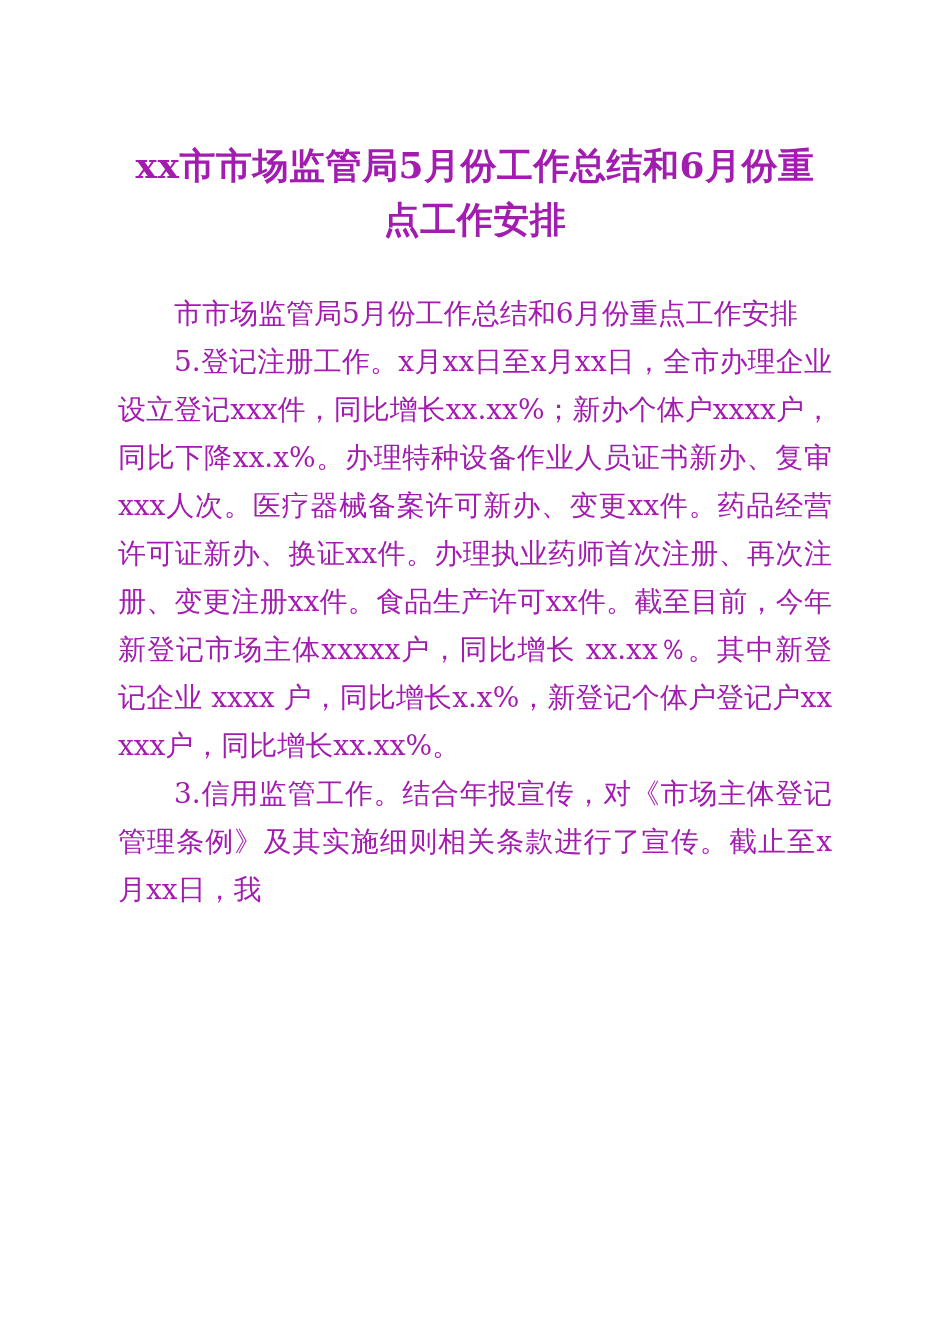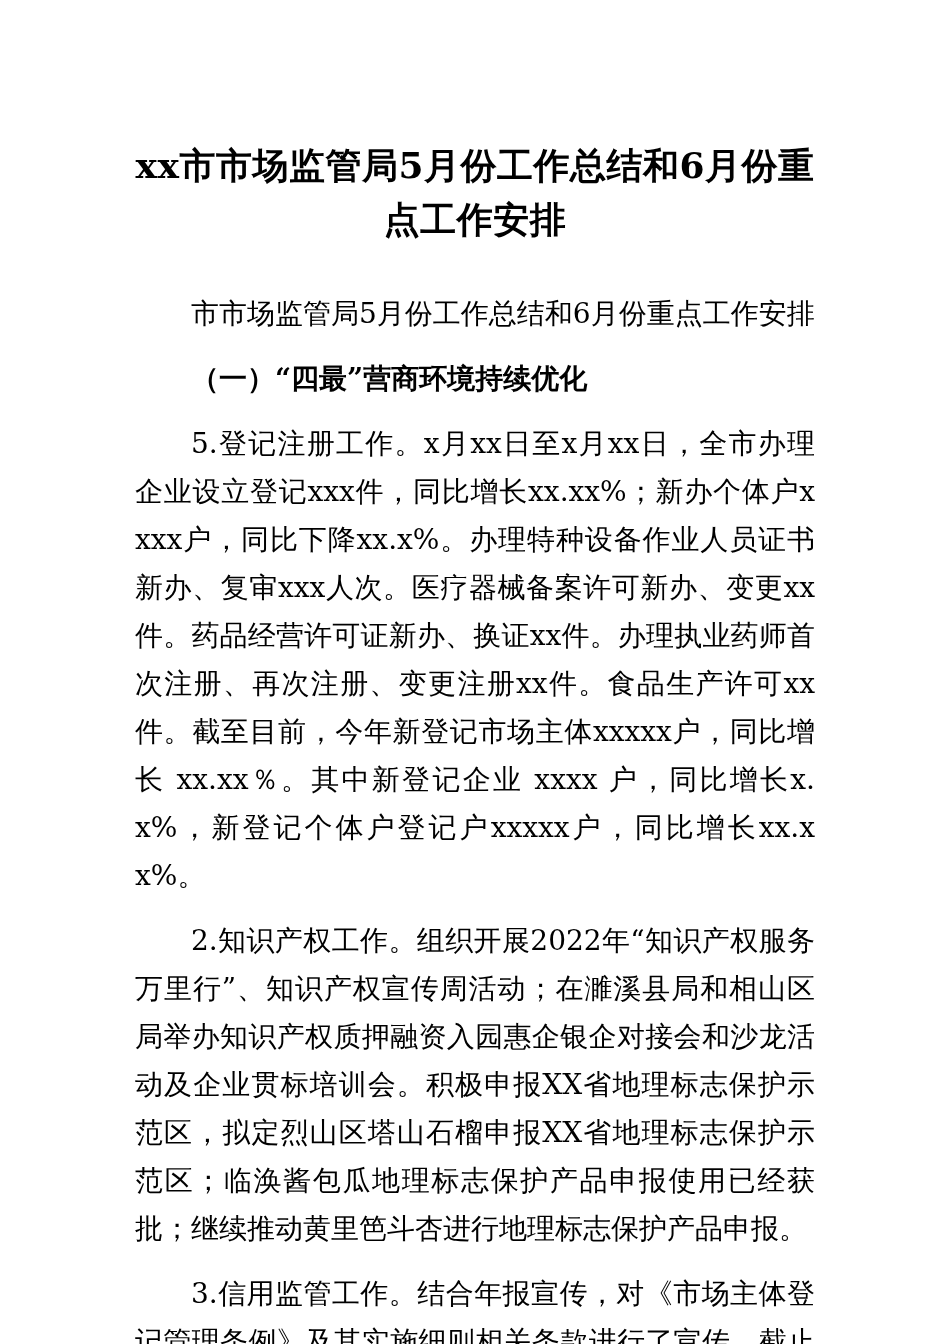--- a/index.html
+++ b/index.html
@@ -9,52 +9,50 @@
   }
   .page {
     position: relative;
     width: 950px;
     height: 1344px;
     margin: 0 auto;
     background: #ffffff;
     box-sizing: border-box;
     padding: 138px 118px 40px 118px;
     font-family: "DejaVu Serif", "Liberation Serif", serif;
-    color: #000000;
+    color: #a21caf;
     overflow: hidden;
   }
   .doc-title {
     margin: 0 0 44px 0;
     font-size: 36px;
     line-height: 54px;
     font-weight: bold;
     text-align: center;
     letter-spacing: 0.5px;
   }
   .para {
-    margin: 17px;
+    margin: 0;
     font-size: 28px;
     line-height: 48px;
     text-align: justify;
     text-indent: 2em;
     word-break: break-all;
   }
   .para.bold {
     font-weight: bold;
   }
 </style>
 </head>
 <body>
 
 <div class="page">
   <h1 class="doc-title">xx市市场监管局5月份工作总结和6月份重点工作安排</h1>
 
   <p class="para">市市场监管局5月份工作总结和6月份重点工作安排</p>
 
 
-  <p class="para bold">（一）“四最”营商环境持续优化</p>
 
   <p class="para">5.登记注册工作。x月xx日至x月xx日，全市办理企业设立登记xxx件，同比增长xx.xx%；新办个体户xxxx户，同比下降xx.x%。办理特种设备作业人员证书新办、复审xxx人次。医疗器械备案许可新办、变更xx件。药品经营许可证新办、换证xx件。办理执业药师首次注册、再次注册、变更注册xx件。食品生产许可xx件。截至目前，今年新登记市场主体xxxxx户，同比增长 xx.xx％。其中新登记企业 xxxx 户，同比增长x.x%，新登记个体户登记户xxxxx户，同比增长xx.xx%。</p>
 
-  <p class="para">2.知识产权工作。组织开展2022年“知识产权服务万里行”、知识产权宣传周活动；在濉溪县局和相山区局举办知识产权质押融资入园惠企银企对接会和沙龙活动及企业贯标培训会。积极申报XX省地理标志保护示范区，拟定烈山区塔山石榴申报XX省地理标志保护示范区；临涣酱包瓜地理标志保护产品申报使用已经获批；继续推动黄里笆斗杏进行地理标志保护产品申报。</p>
 
   <p class="para">3.信用监管工作。结合年报宣传，对《市场主体登记管理条例》及其实施细则相关条款进行了宣传。截止至x月xx日，我</p>
 </div>
 
 </body></html>

